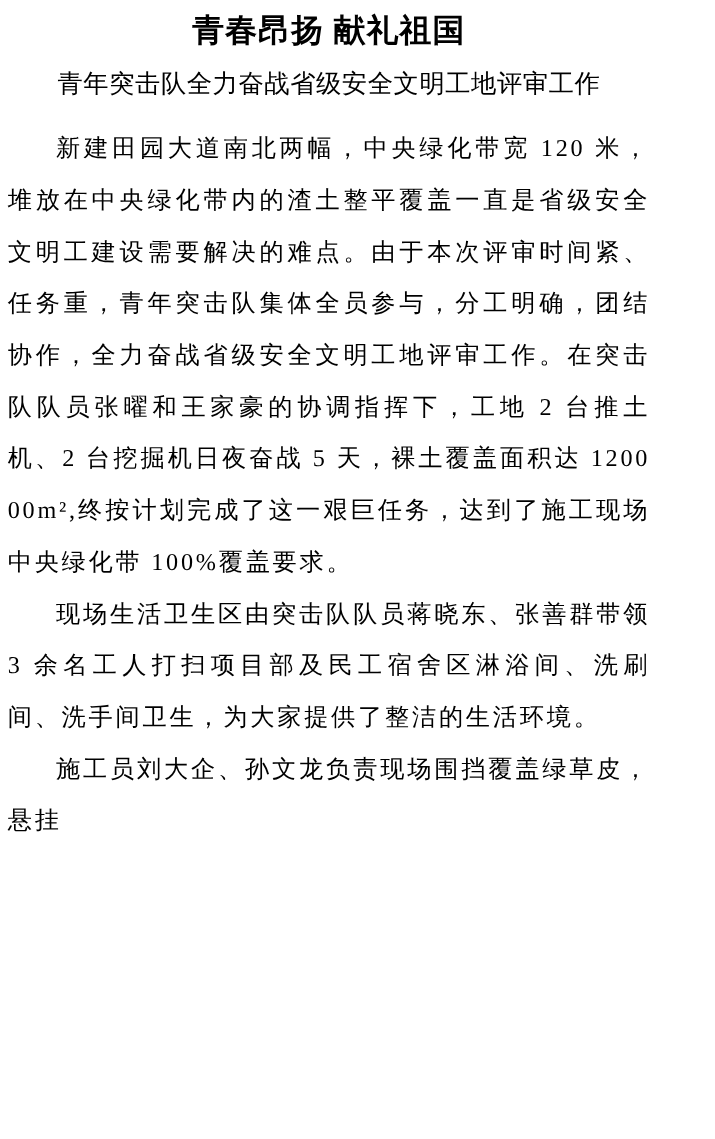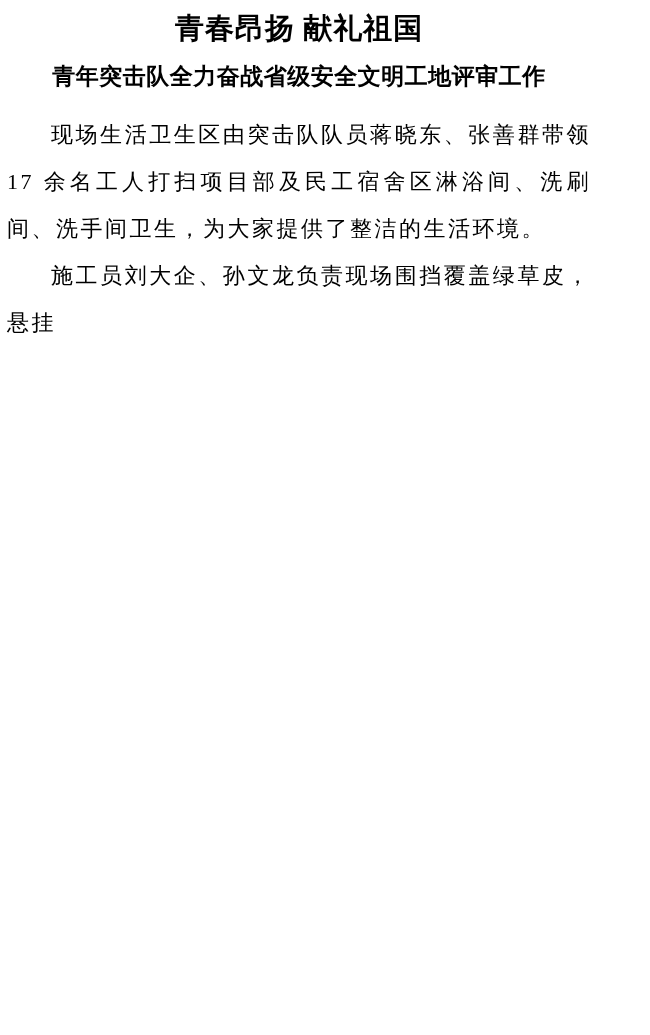--- a/index.html
+++ b/index.html
@@ -23,21 +23,21 @@
     font-size: 29px;
     font-weight: bold;
     text-align: center;
     line-height: 40px;
     letter-spacing: 1px;
     white-space: nowrap;
   }
   .subtitle {
     margin: 13px 0 0 0;
     font-size: 23px;
-    font-weight: bold;
+    font-weight: normal;
     text-align: center;
     line-height: 32px;
     letter-spacing: 0.5px;
     white-space: nowrap;
   }
   .body-text {
     margin-top: 18px;
   }
   .body-text p {
     margin: 0;
@@ -49,16 +49,17 @@
     word-break: break-all;
   }
 </style>
 </head>
 <body>
 
 <div class="page">
   <h1 class="title">青春昂扬 献礼祖国</h1>
   <h2 class="subtitle">青年突击队全力奋战省级安全文明工地评审工作</h2>
   <div class="body-text">
-    <p>现场生活卫生区由突击队队员蒋晓东、张善群带领 17 余名工人打扫项目部及民工宿舍区淋浴间、洗刷间、洗手间卫生，为大家提供了整洁的生活环境。</p>
+    <p>新建田园大道南北两幅，中央绿化带宽 120 米，堆放在中央绿化带内的渣土整平覆盖一直是省级安全文明工建设需要解决的难点。由于本次评审时间紧、任务重，青年突击队集体全员参与，分工明确，团结协作，全力奋战省级安全文明工地评审工作。在突击队队员张曜和王家豪的协调指挥下，工地 2 台推土机、2 台挖掘机日夜奋战 5 天，裸土覆盖面积达 120000m²,终按计划完成了这一艰巨任务，达到了施工现场中央绿化带 100%覆盖要求。</p>
+    <p>现场生活卫生区由突击队队员蒋晓东、张善群带领 3 余名工人打扫项目部及民工宿舍区淋浴间、洗刷间、洗手间卫生，为大家提供了整洁的生活环境。</p>
     <p>施工员刘大企、孙文龙负责现场围挡覆盖绿草皮，悬挂</p>
   </div>
 </div>
 
 </body></html>

